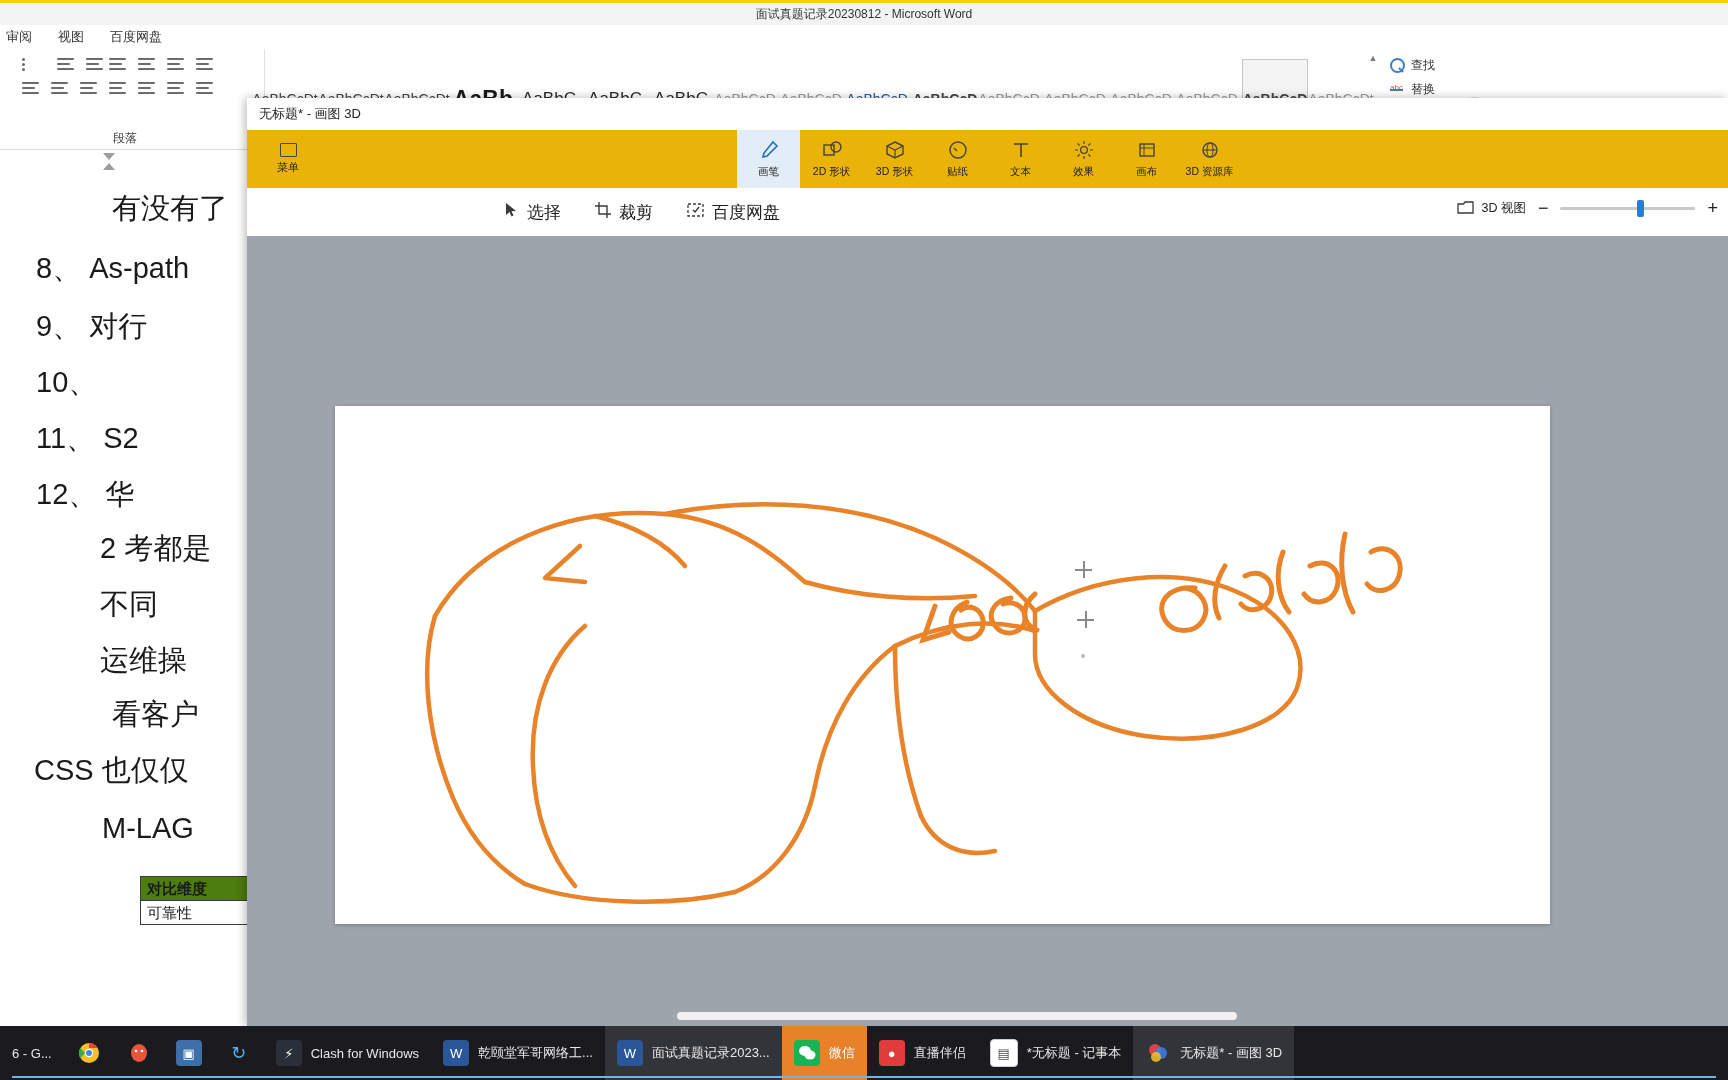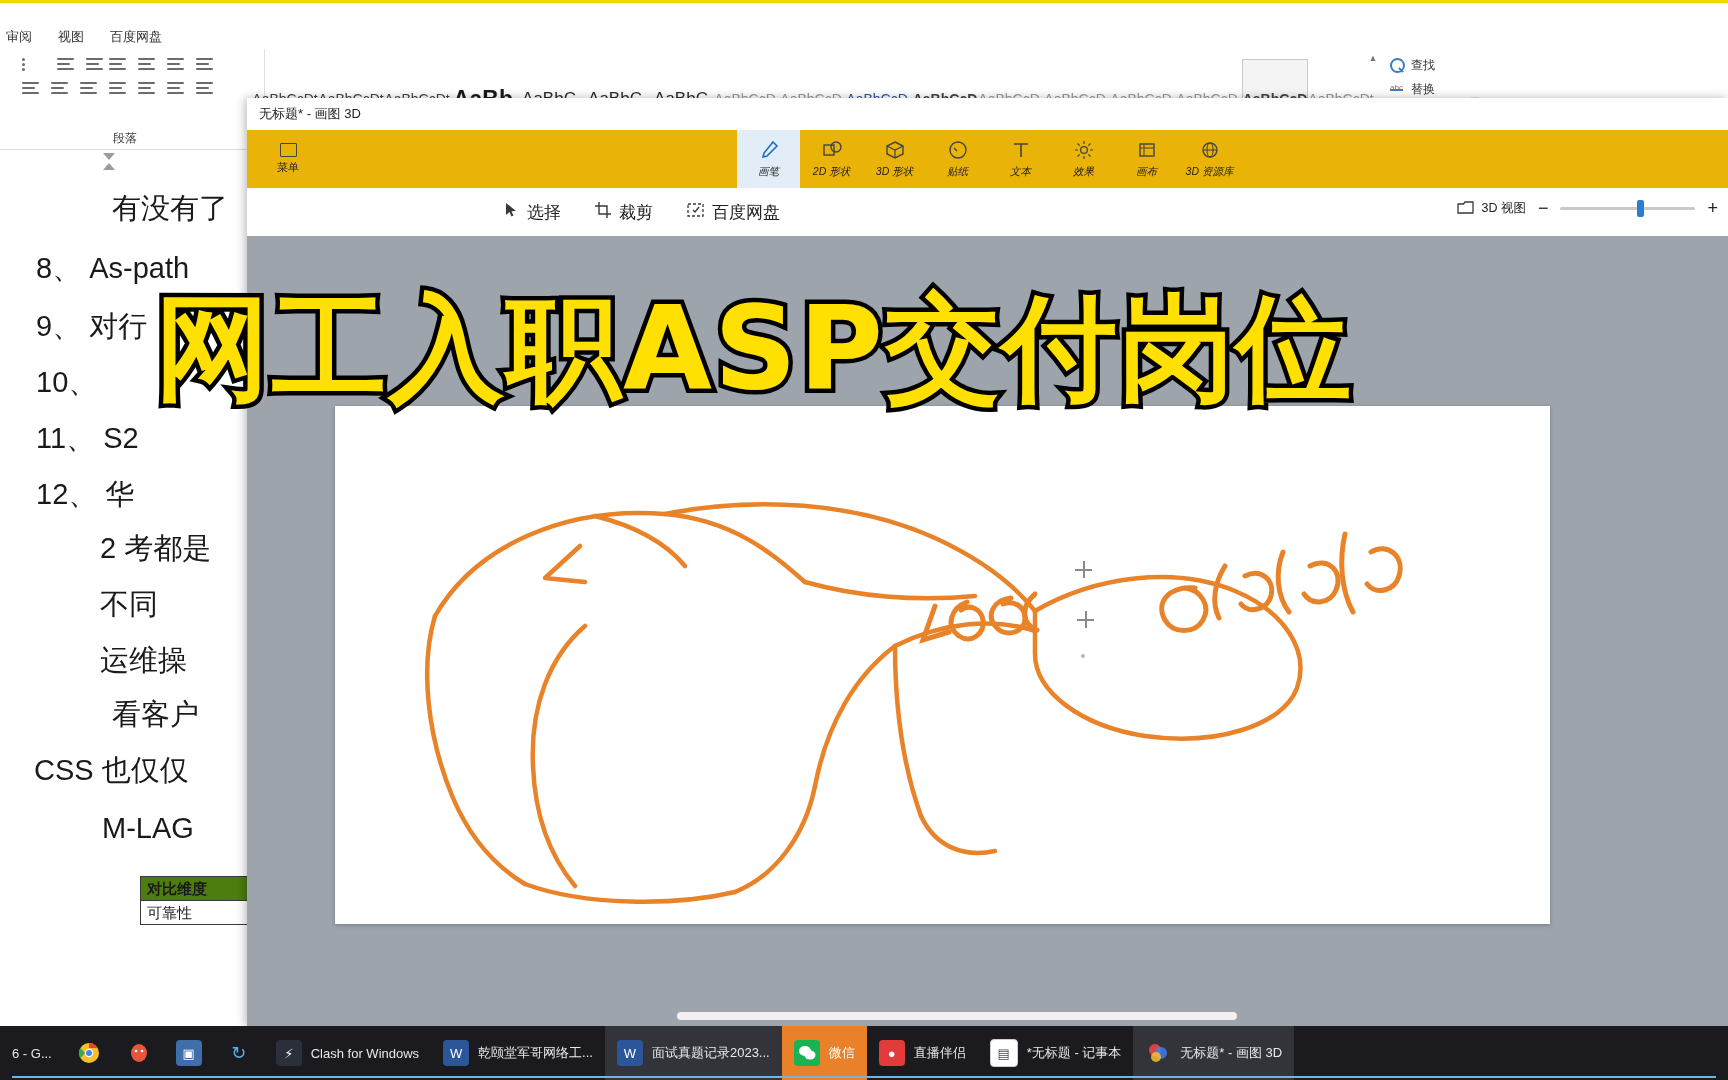--- a/index.html
+++ b/index.html
@@ -114,21 +114,21 @@
     position:absolute;left:0;top:32px;width:1481px;height:58px;background:#eab308;
     border-bottom:3px solid #b91c1c;
   }
   .menu-btn{
     position:absolute;left:12px;top:2px;width:58px;height:54px;
     display:flex;flex-direction:column;align-items:center;justify-content:center;gap:3px;
     font-size:11px;color:#222;
   }
   .menu-sq{width:15px;height:12px;border:1.6px solid #444;border-radius:1px;}
   .tool-group{
-    position:absolute;left:490px;top:0;height:58px;display:flex;align-items:stretch;font-style:italic;
+    position:absolute;left:490px;top:0;height:58px;display:flex;align-items:stretch;
   }
   .tool{
     width:63px;display:flex;flex-direction:column;align-items:center;justify-content:center;gap:4px;
     font-size:10.5px;color:#222;
   }
   .tool.active{background:#e3edf7;}
   .tool .tico{height:22px;display:flex;align-items:center;justify-content:center;}
   .toolrow2{
     position:absolute;left:0;top:90px;width:1481px;height:48px;background:#ffffff;border-bottom:1px solid #e8e8e8;
   }
@@ -186,20 +186,23 @@
 </style>
 </head>
 <body>
 
 <div class="screen">
 
   <div class="topstrip"></div>
 
   <div class="word">
 
+    <div class="word-title">
+      <span>面试真题记录20230812 - Microsoft Word</span>
+    </div>
 
     <div class="word-menus">
       <span>审阅</span>
       <span>视图</span>
       <span>百度网盘</span>
     </div>
 
     <div class="ribbon">
       <div class="ribbon-left">
         <div class="para-row">
@@ -527,21 +530,20 @@
         <div class="crosshair" style="left:742px;top:205px;"></div>
         <div style="position:absolute;left:746px;top:248px;width:4px;height:4px;border-radius:50%;background:#b8b8b8;"></div>
       </div>
 
       <div class="hscroll">
         <div class="bar"></div>
       </div>
     </div>
   </div>
 
-  <div class="caption cap1">网工入职ASP交付岗位</div>
 
   <div class="taskbar">
     <div class="tb-item">
       <span>6 - G...</span>
     </div>
     <div class="tb-item">
       <span class="tb-ic" style="background:transparent;">
         <svg width="24" height="24" viewBox="0 0 24 24">
             <circle cx="12" cy="12" r="10" fill="#f6c02c"></circle>
             <path d="M12 2 A10 10 0 0 1 20.6 7 L12 7 Z" fill="#ea4335"></path>

